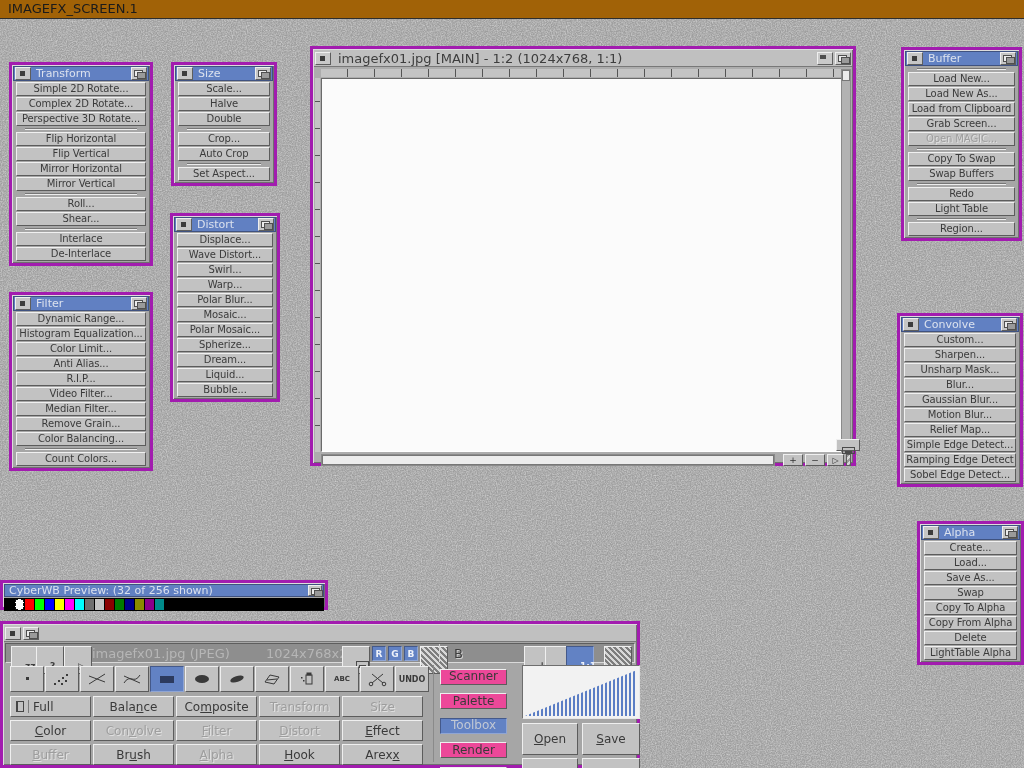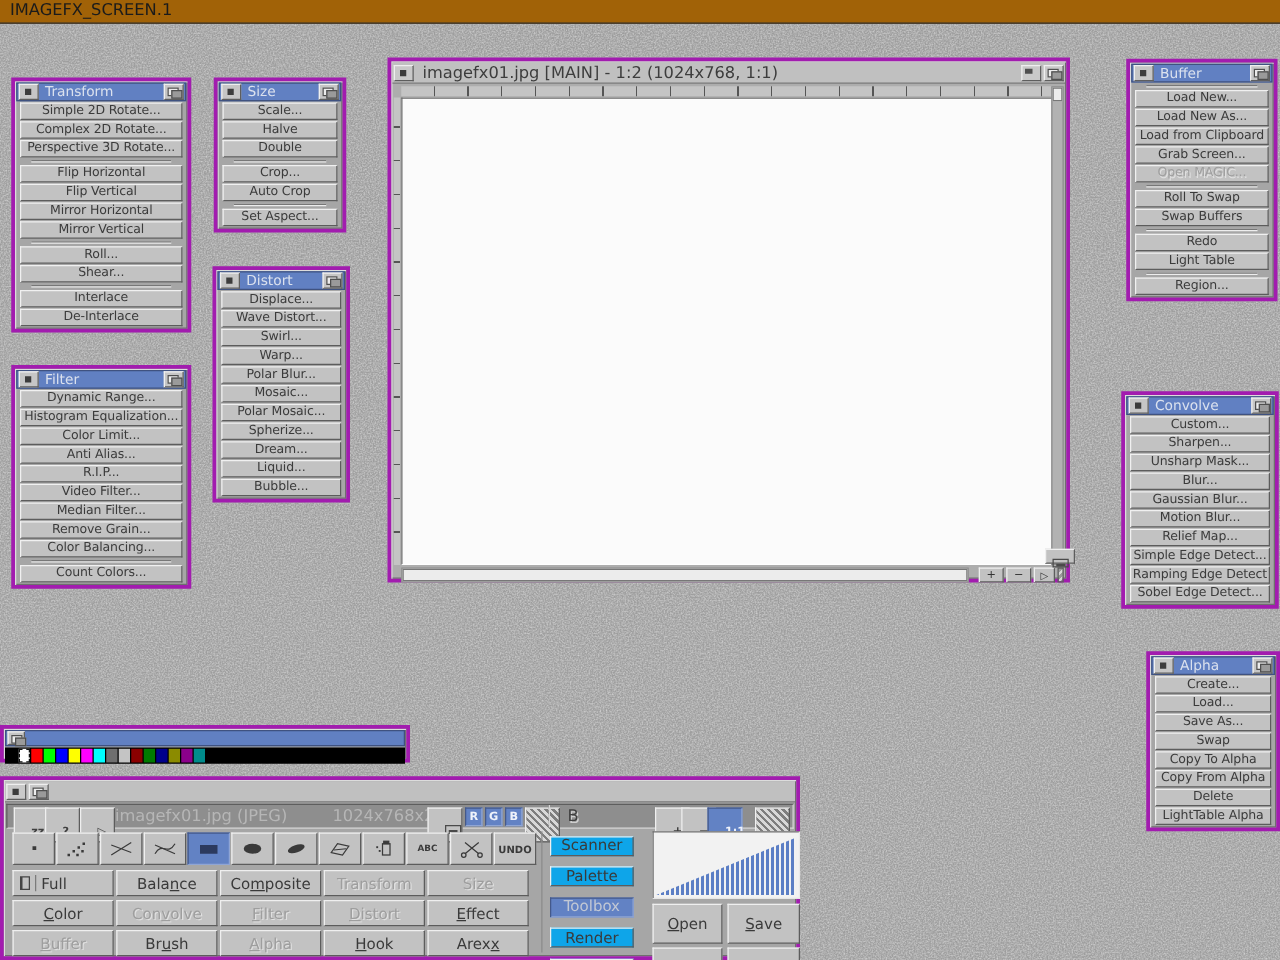--- a/index.html
+++ b/index.html
@@ -143,21 +143,21 @@
   .grow { display:flex; margin-bottom:3px; }
   .gbtn { width:81px; height:21px; margin-right:2px; background:#c2c2c2; border:1px solid;
     border-color:#efefef #5c5c5c #5c5c5c #efefef; color:#3a3a3a; font-size:12px; line-height:14px;
     text-align:center; overflow:hidden; white-space:nowrap; }
   .gbtn.full { display:flex; align-items:center; padding-left:5px; gap:4px; text-align:left; }
   .mini-page { display:inline-block; width:8px; height:11px; border:1px solid #454545;
     border-left-width:2px; flex:none; }
   .full-sep { display:inline-block; width:1px; height:13px; background:#7b7b7b; flex:none; }
 
   .tb-right { position:absolute; left:437px; top:41px; width:67px; }
-  .mbtn { width:67px; height:16px; margin-bottom:5px; background:#0ea5e9; border:1px solid;
+  .mbtn { width:67px; height:16px; margin-bottom:5px; background:#ec4899; border:1px solid;
     border-color:#efefef #5c5c5c #5c5c5c #efefef; color:#3a3a3a; font-size:12px; line-height:13px;
     text-align:center; }
   .mbtn.active { background:#6282c4; border-color:#44598a #8fa5d4 #8fa5d4 #44598a; color:#c2c8d4; }
 
   .tb-hist { position:absolute; left:519px; top:41px; width:118px; height:54px; background:#f2f2f2;
     border:1px solid; border-color:#6e6e6e #e9e9e9 #e9e9e9 #6e6e6e; }
   .ramp { position:absolute; left:2px; right:2px; top:2px; bottom:2px;
     background: repeating-linear-gradient(90deg, #5b7ec5 0 2px, #f2f2f2 2px 4px);
     clip-path: polygon(0 100%, 100% 4%, 100% 100%); }
 
@@ -297,21 +297,21 @@
   <div class="divider"></div>
   <div>
       <div class="pbtn">Load New...</div>
       <div class="pbtn">Load New As...</div>
       <div class="pbtn">Load from Clipboard</div>
       <div class="pbtn">Grab Screen...</div>
       <div class="pbtn ghost">Open MAGIC...</div>
     </div>
   <div class="divider"></div>
   <div>
-      <div class="pbtn">Roll To Swap</div>
+      <div class="pbtn">Copy To Swap</div>
       <div class="pbtn">Swap Buffers</div>
     </div>
   <div class="divider"></div>
   <div>
       <div class="pbtn">Redo</div>
       <div class="pbtn">Light Table</div>
     </div>
   <div class="divider"></div>
   <div>
       <div class="pbtn">Region...</div>
@@ -374,20 +374,21 @@
     </div>
   <button class="mw-btn mw-plus">+</button>
   <button class="mw-btn mw-minus">−</button>
   <button class="mw-btn mw-pan">▷</button>
   <div class="mw-corner"></div>
   <button class="mw-monitor"><span class="mon"></span></button>
 </div>
 
 <div class="win" id="palette-window">
   <div class="pw-title">
+    <span class="ptxt">CyberWB Preview: (32 of 256 shown)</span>
     <span class="gad depth"></span>
   </div>
   <div class="pw-swatches">
 
   <span class="swatch" style="background: rgb(0, 0, 0);"></span>
       <span class="swatch selected" style="background: rgb(255, 255, 255);"></span>
       <span class="swatch" style="background: rgb(255, 0, 0);"></span>
       <span class="swatch" style="background: rgb(0, 255, 0);"></span>
       <span class="swatch" style="background: rgb(0, 0, 255);"></span>
       <span class="swatch" style="background: rgb(255, 255, 0);"></span>

